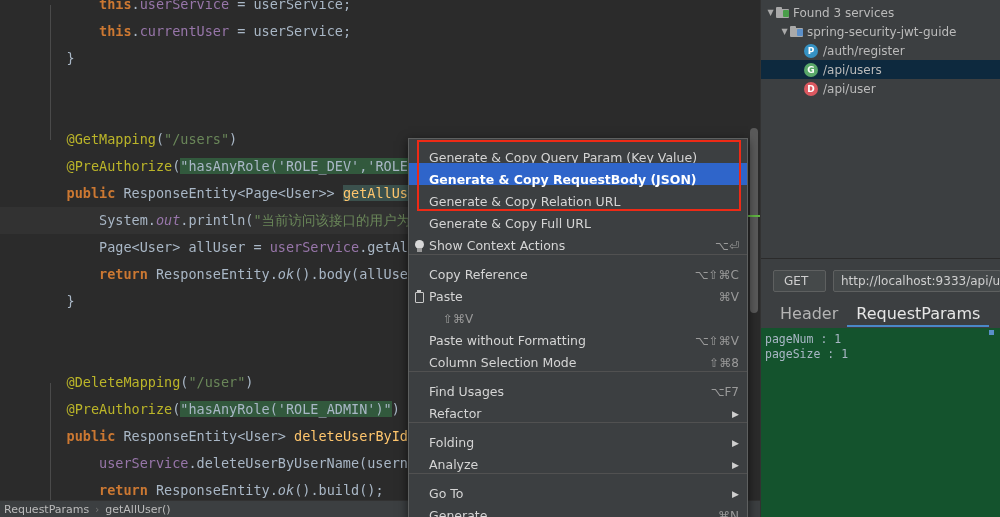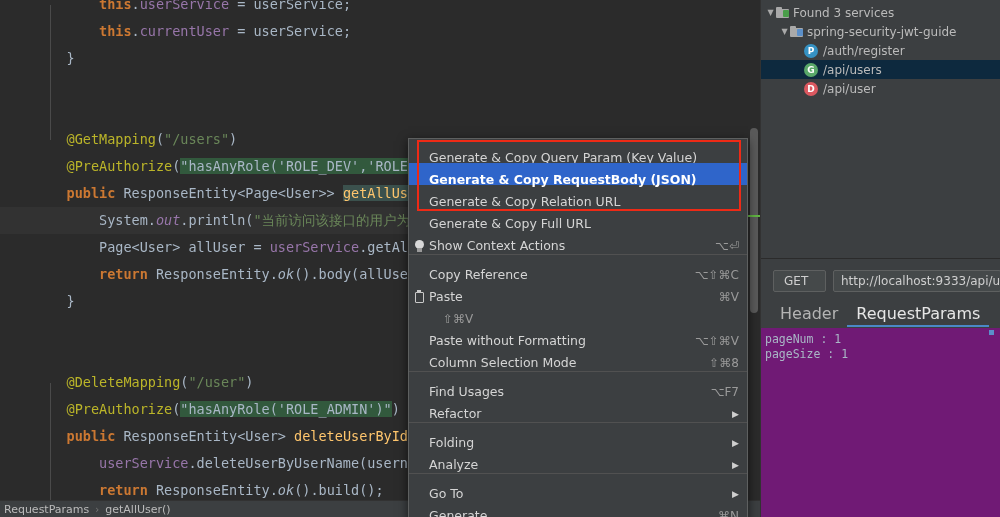--- a/index.html
+++ b/index.html
@@ -176,21 +176,21 @@
     position: absolute; left: 0; top: 42px; width: 240px; height: 26px;
     display: flex; align-items: flex-end; padding-left: 10px;
   }
   .req-tab {
     height: 24px; line-height: 21px; font-size: 16px; color: #b4b4b4;
     padding: 0 9px; border-bottom: 2px solid transparent;
   }
   .req-tab.active { color: #e6e6e6; border-bottom: 2px solid #4a88c7; }
   #req-body {
     position: absolute; left: 0; top: 69px; width: 240px; height: 190px;
-    background: #701a75; padding: 4px 0 0 4px;
+    background: #14532d; padding: 4px 0 0 4px;
     font-family: "DejaVu Sans Mono", "Liberation Mono", monospace;
     font-size: 11.5px; color: #a9b7c6; line-height: 15px;
   }
   #req-caret {
     position: absolute; right: 7px; top: 2px; width: 5px; height: 5px;
     background: #5b8fc9;
   }
 </style>
 </head>
 <body>

